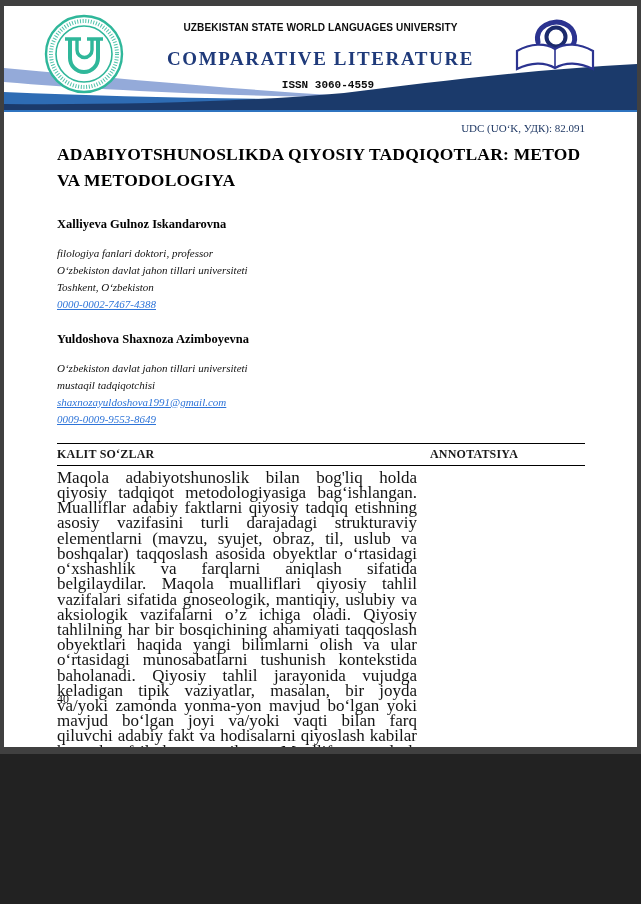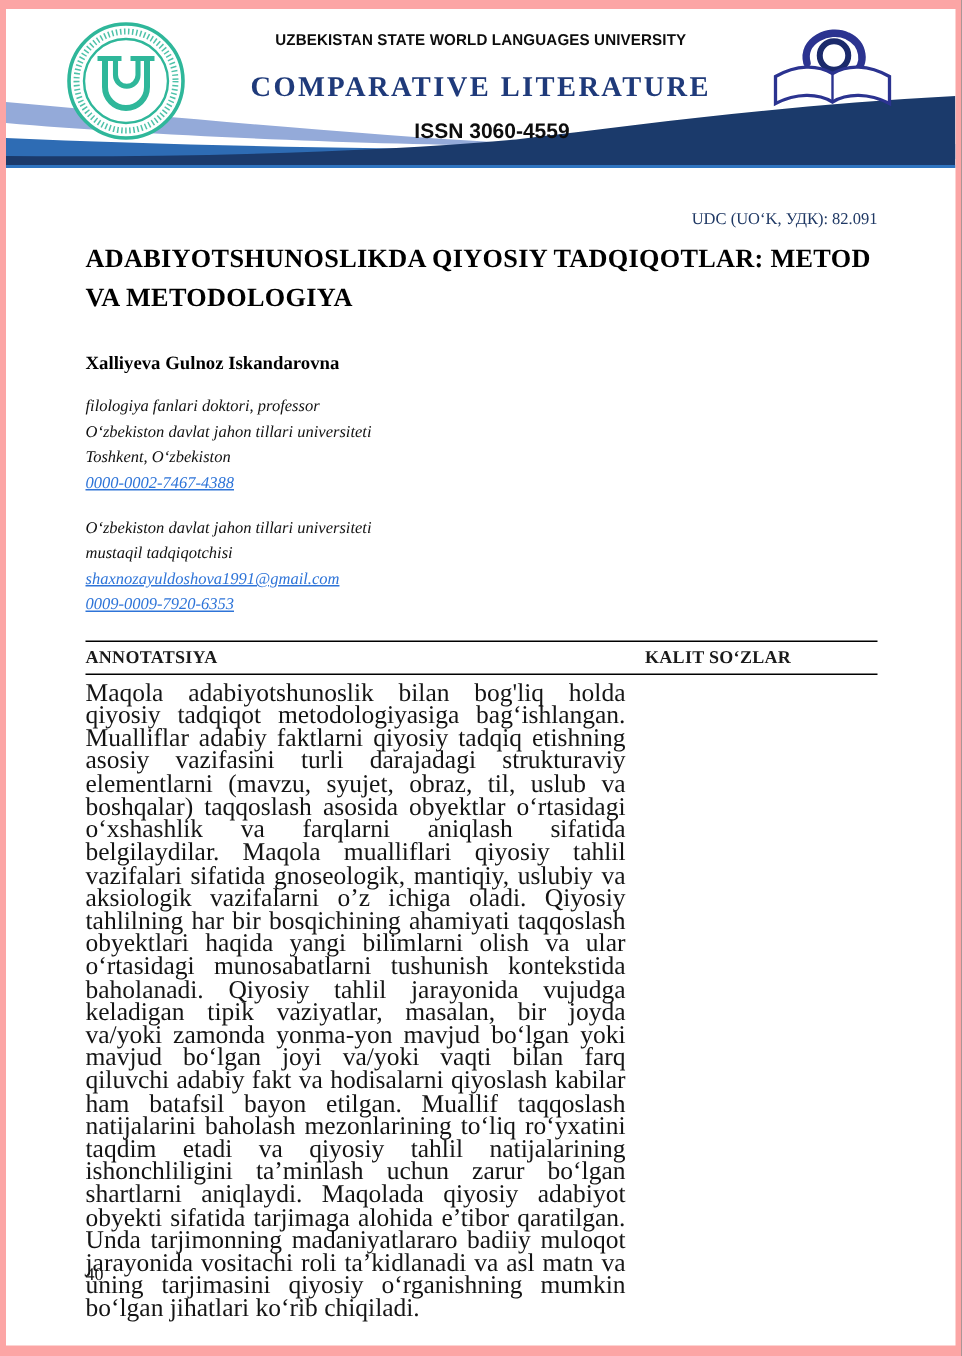--- a/index.html
+++ b/index.html
@@ -1,17 +1,17 @@
 <!DOCTYPE html>
 <html><head>
 <meta charset="utf-8">
 <style>
   html,body { margin:0; padding:0; background:#222; }
   .page {
-    width:641px; height:904px; margin:0 auto; background:#fca5a5;
+    width:641px; height:754px; margin:0 auto; background:#404040;
     box-sizing:border-box; padding:6px 4px 7px 4px;
     font-family:"Liberation Serif", serif;
   }
   .sheet { position:relative; width:100%; height:100%; background:#fff; overflow:hidden; }
 
   
   .header { position:relative; height:106px; }
   .waves { position:absolute; left:0; bottom:0; width:100%; height:52px; display:block; }
   .seal { position:absolute; left:40px; top:8px; width:80px; height:80px; z-index:2; }
   .logo-right { position:absolute; right:36px; top:9px; width:92px; height:64px; z-index:2; }
@@ -20,26 +20,26 @@
     font-family:"Liberation Sans", sans-serif; font-weight:700; font-size:10.5px;
     letter-spacing:0.1px; color:#0d0d0d; transform:scaleX(0.96); z-index:2;
   }
   .hdr-journal {
     position:absolute; left:0; right:0; top:42px; text-align:center;
     font-family:"Liberation Serif", serif; font-weight:700; font-size:19px;
     letter-spacing:1.6px; color:#1f3a7a; z-index:2;
   }
   .hdr-issn {
     position:absolute; left:15px; right:0; top:73px; text-align:center;
-    font-family:Liberation Sans, sans-serif; font-weight:700; font-size:14px;
+    font-family:Liberation Mono, monospace; font-weight:700; font-size:11px;
     color:#0d0d0d; z-index:2;
   }
 
   
-  .content { padding:24px 52px 0 53px; color:#1a1a1a; }
+  .content { padding:6px 52px 0 53px; color:#1a1a1a; }
   .udc { text-align:right; font-size:11px; color:#1f3864; margin-top:4px; }
   .title {
     margin:7px 0 0 0; font-size:17.5px; font-weight:700; line-height:1.5;
     letter-spacing:0.2px; color:#000;
   }
   .author-name { margin-top:23px; font-size:12.5px; font-weight:700; color:#000; }
   .author-name.second { margin-top:19px; }
   .affil { margin-top:13px; font-size:11px; font-style:italic; line-height:1.55; color:#111; }
   .affil div { white-space:nowrap; }
   a.doc-link { color:#2e74d8; text-decoration:underline; font-style:italic; }
@@ -96,31 +96,32 @@
       <h1 class="title">ADABIYOTSHUNOSLIKDA QIYOSIY TADQIQOTLAR: METOD VA METODOLOGIYA</h1>
 
       <div class="author-name">Xalliyeva Gulnoz Iskandarovna</div>
       <div class="affil">
         <div>filologiya fanlari doktori, professor</div>
         <div>O‘zbekiston davlat jahon tillari universiteti</div>
         <div>Toshkent, O‘zbekiston</div>
         <div><a class="doc-link" href="#">0000-0002-7467-4388</a></div>
       </div>
 
+      <div class="author-name second">Yuldoshova Shaxnoza Azimboyevna</div>
       <div class="affil">
         <div>O‘zbekiston davlat jahon tillari universiteti</div>
         <div>mustaqil tadqiqotchisi</div>
         <div><a class="doc-link" href="#">shaxnozayuldoshova1991@gmail.com</a></div>
-        <div><a class="doc-link" href="#">0009-0009-7920-6353</a></div>
+        <div><a class="doc-link" href="#">0009-0009-9553-8649</a></div>
       </div>
 
       <div class="ann-table">
         <div class="ann-row ann-rule">
+          <div class="ann-head">KALIT SO‘ZLAR</div>
           <div class="ann-head">ANNOTATSIYA</div>
-          <div class="ann-head">KALIT SO‘ZLAR</div>
         </div>
         <div class="ann-row">
           <div class="ann-cell">Maqola adabiyotshunoslik bilan bog'liq holda qiyosiy tadqiqot metodologiyasiga bag‘ishlangan. Mualliflar adabiy faktlarni qiyosiy tadqiq etishning asosiy vazifasini turli darajadagi strukturaviy elementlarni (mavzu, syujet, obraz, til, uslub va boshqalar) taqqoslash asosida obyektlar o‘rtasidagi o‘xshashlik va farqlarni aniqlash sifatida belgilaydilar. Maqola mualliflari qiyosiy tahlil vazifalari sifatida gnoseologik, mantiqiy, uslubiy va aksiologik vazifalarni o’z ichiga oladi. Qiyosiy tahlilning har bir bosqichining ahamiyati taqqoslash obyektlari haqida yangi bilimlarni olish va ular o‘rtasidagi munosabatlarni tushunish kontekstida baholanadi. Qiyosiy tahlil jarayonida vujudga keladigan tipik vaziyatlar, masalan, bir joyda va/yoki zamonda yonma-yon mavjud bo‘lgan yoki mavjud bo‘lgan joyi va/yoki vaqti bilan farq qiluvchi adabiy fakt va hodisalarni qiyoslash kabilar ham batafsil bayon etilgan. Muallif taqqoslash natijalarini baholash mezonlarining to‘liq ro‘yxatini taqdim etadi va qiyosiy tahlil natijalarining ishonchliligini ta’minlash uchun zarur bo‘lgan shartlarni aniqlaydi. Maqolada qiyosiy adabiyot obyekti sifatida tarjimaga alohida e’tibor qaratilgan. Unda tarjimonning madaniyatlararo badiiy muloqot jarayonida vositachi roli ta’kidlanadi va asl matn va uning tarjimasini qiyosiy o‘rganishning mumkin bo‘lgan jihatlari ko‘rib chiqiladi.</div>
         </div>
       </div>
 
     </div>
 
     <div class="page-number">40</div>
   </div>

